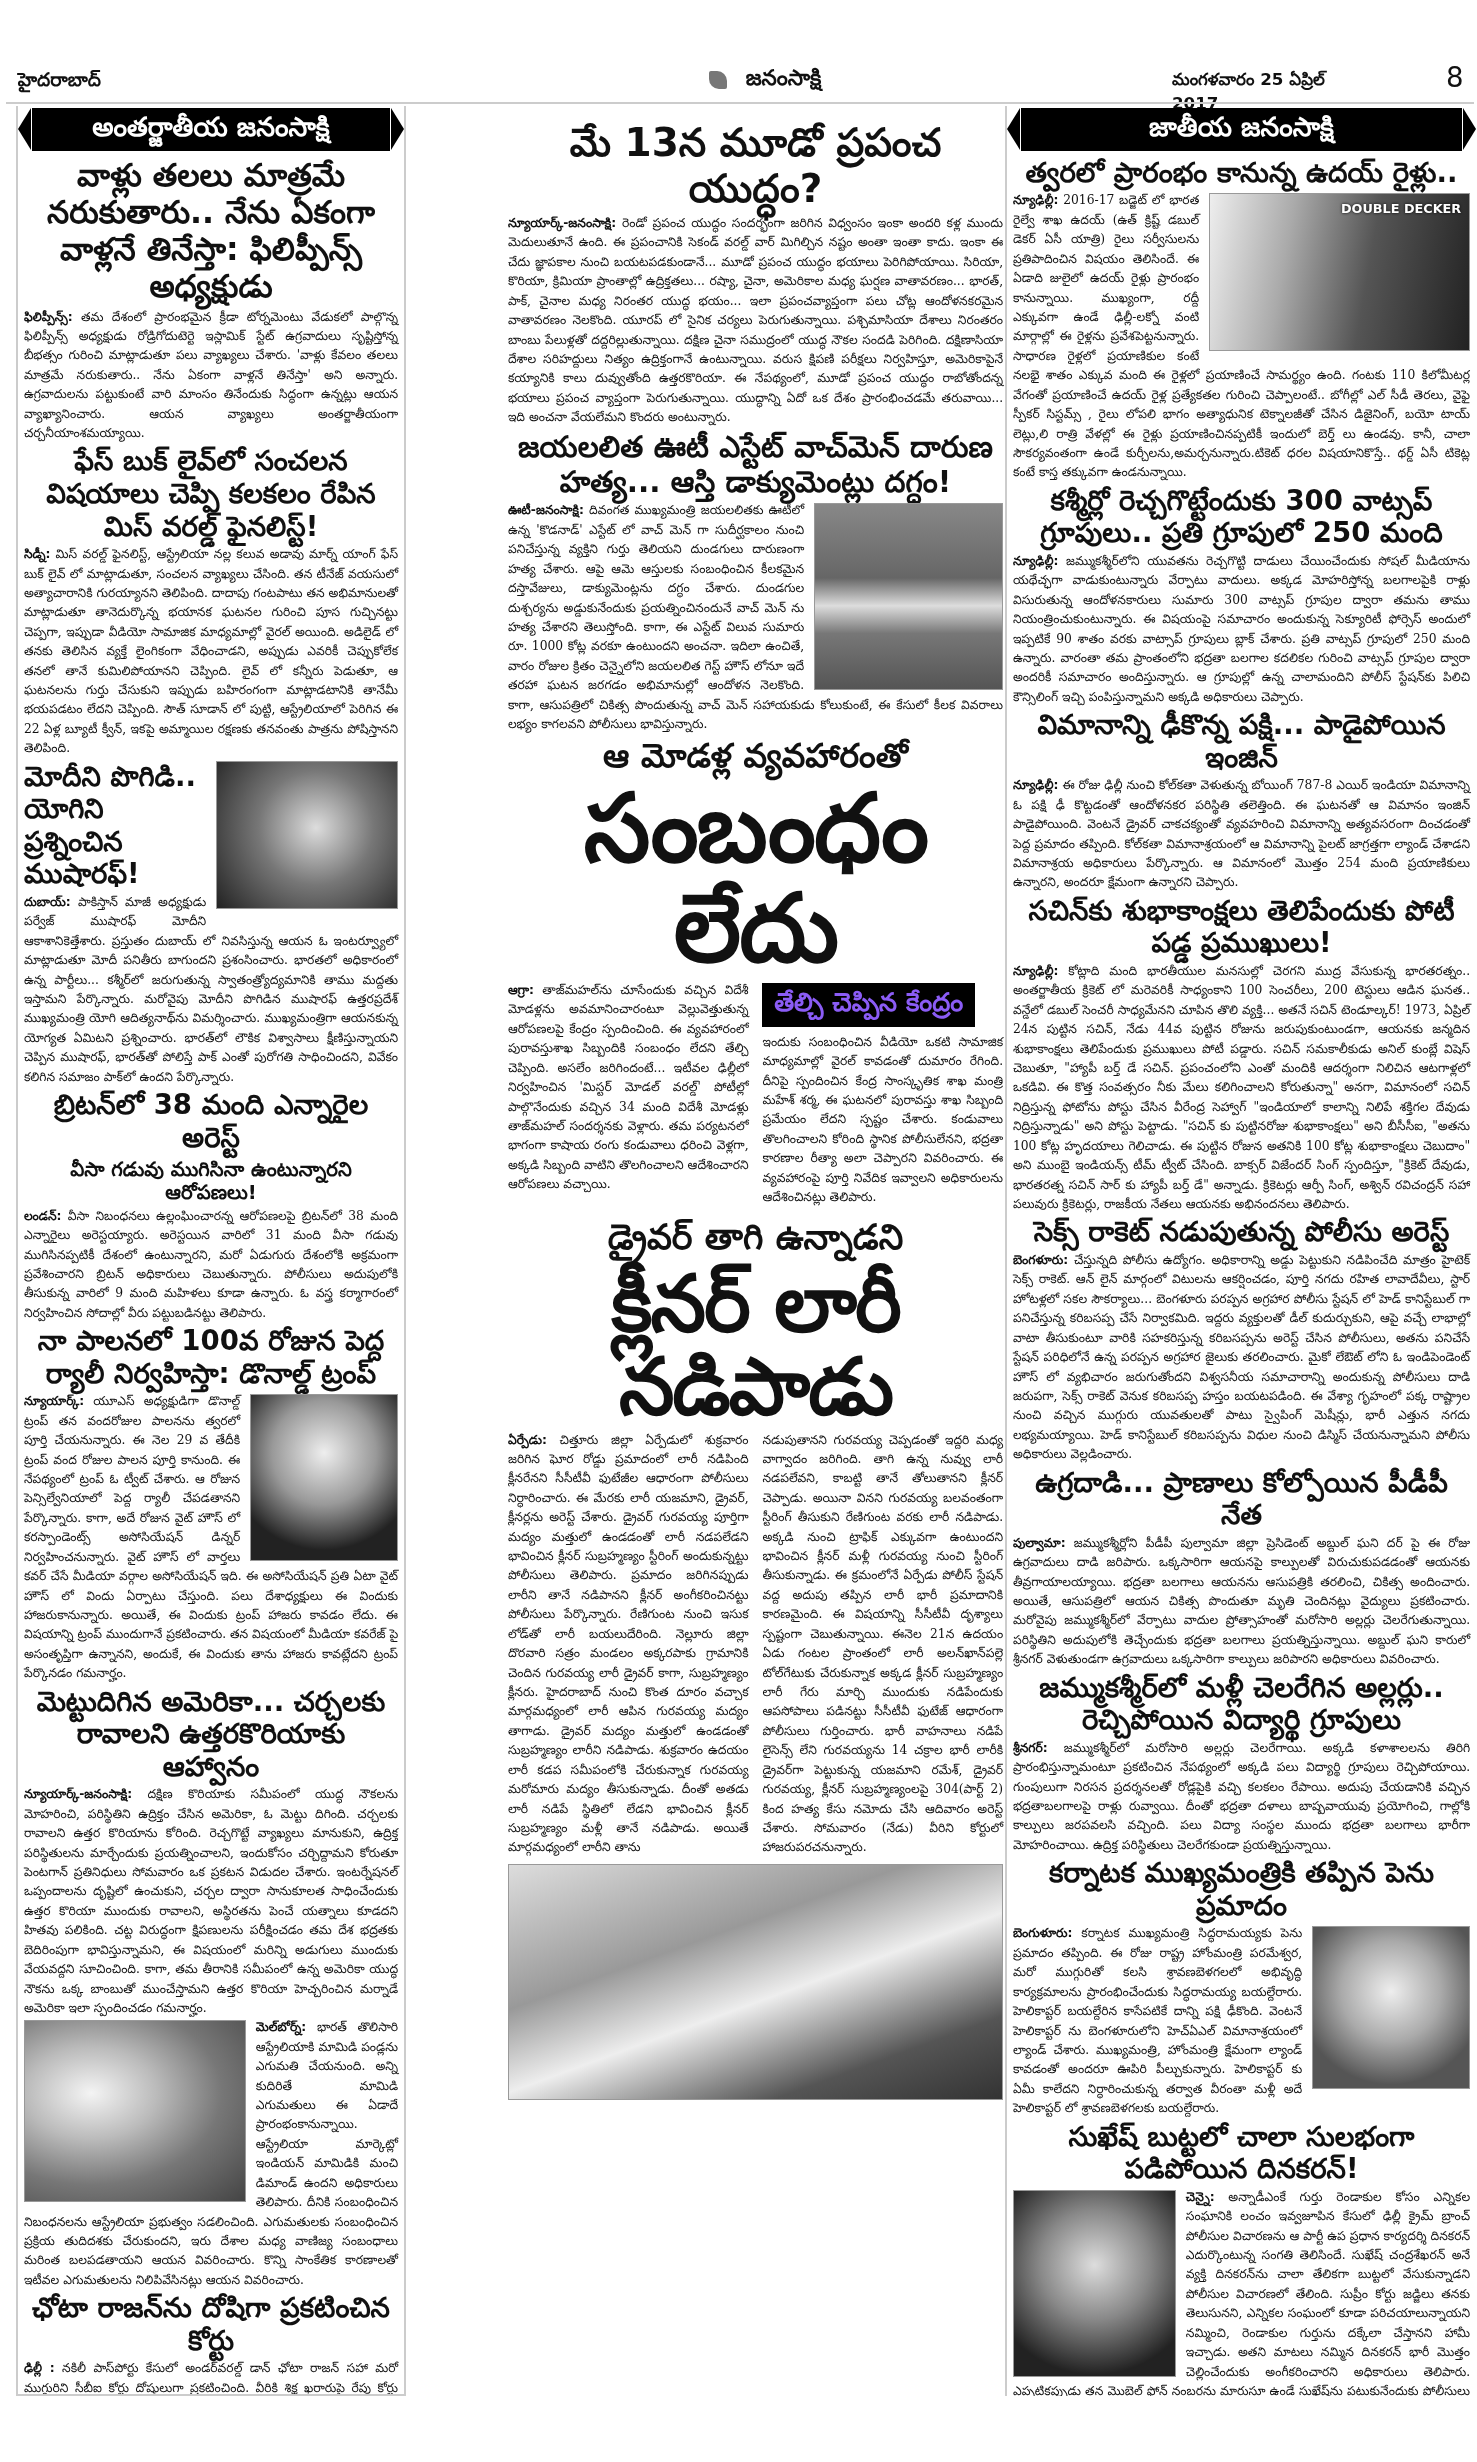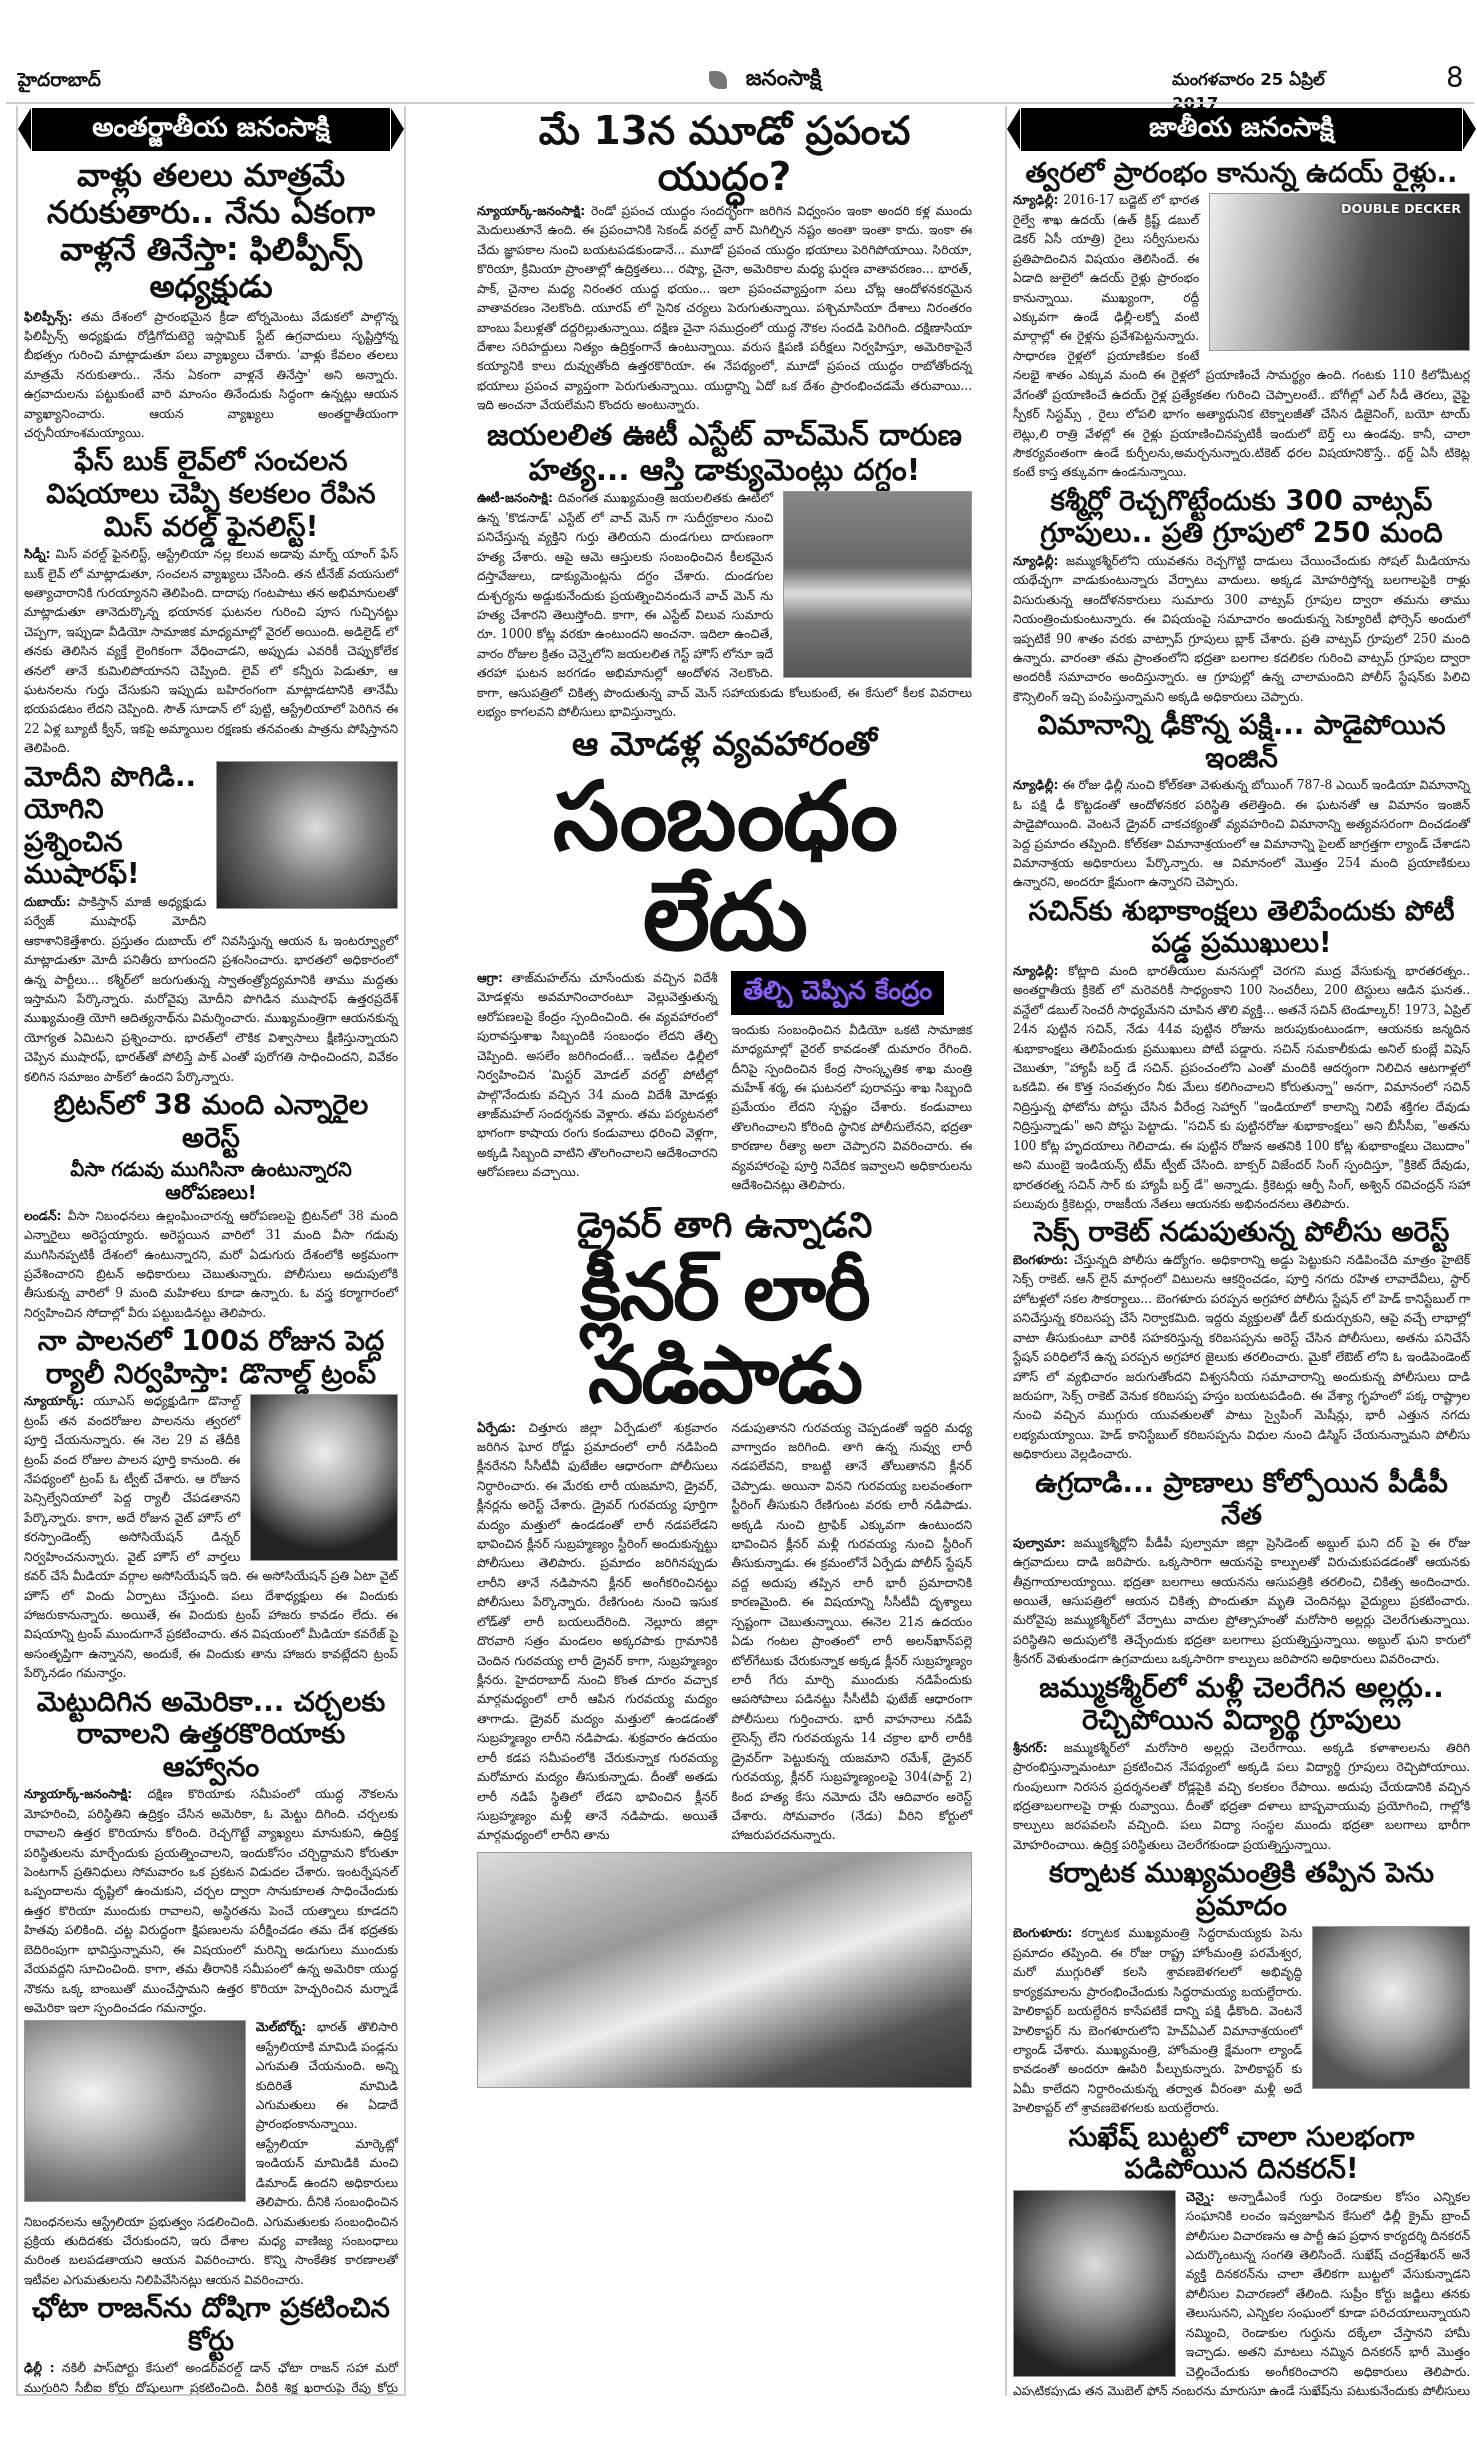--- a/index.html
+++ b/index.html
@@ -9,21 +9,21 @@
   .masthead { position: absolute; left: 0; top: 0; width: 1340px; height: 99px; }
   .mh-city { position: absolute; left: 17.7px; top: 69px; font-size: 18.7px; font-weight: bold; }
   .mh-logo { position: absolute; left: 709px; top: 65px; font-size: 21.7px; font-weight: bold; display: flex; align-items: center; gap: 19px; }
   .mh-logo .leaf { width: 17.7px; height: 17.7px; background: #777; border-radius: 2px 9.9px 2px 9.9px; }
   .mh-date { position: absolute; left: 1172px; top: 69px; font-size: 16.7px; font-weight: bold; }
   .mh-page { position: absolute; left: 1446px; top: 61px; font-size: 27.6px; }
   .mh-rule { position: absolute; left: 5.9px; top: 102px; width: 1468px; height: 2px; background: #ccc; }
 
   .col { position: absolute; top: 106px; overflow: hidden; }
   .col-left { left: 16px; width: 390px; height: 2290px; border: 2px solid #ccc; border-top: none; }
-  .col-center { left: 471px; width: 507px; height: 2290px; }
+  .col-center { left: 502px; width: 507px; height: 2290px; margin-top: 12px; }
   .col-right { left: 1005px; width: 471px; height: 2290px; border-left: 2px solid #ccc; }
 
   .banner { position: relative; height: 43px; background: #000; color: #fff; display: flex; align-items: center; justify-content: center; font-size: 26.6px; font-weight: bold; margin: 2px 13.8px 3.9px 13.8px; }
   .banner::before, .banner::after { content: ""; position: absolute; top: 0; width: 0; height: 0; border-top: 21.7px solid transparent; border-bottom: 21.7px solid transparent; }
   .banner::before { left: -13.8px; border-right: 13.8px solid #000; }
   .banner::after { right: -13.8px; border-left: 13.8px solid #000; }
 
   .headline { font-weight: bold; text-align: center; line-height: 1.18; padding: 2px 5.9px; }
   .h-xl { font-size: 31.5px; }
   .h-lg { font-size: 27.6px; }

